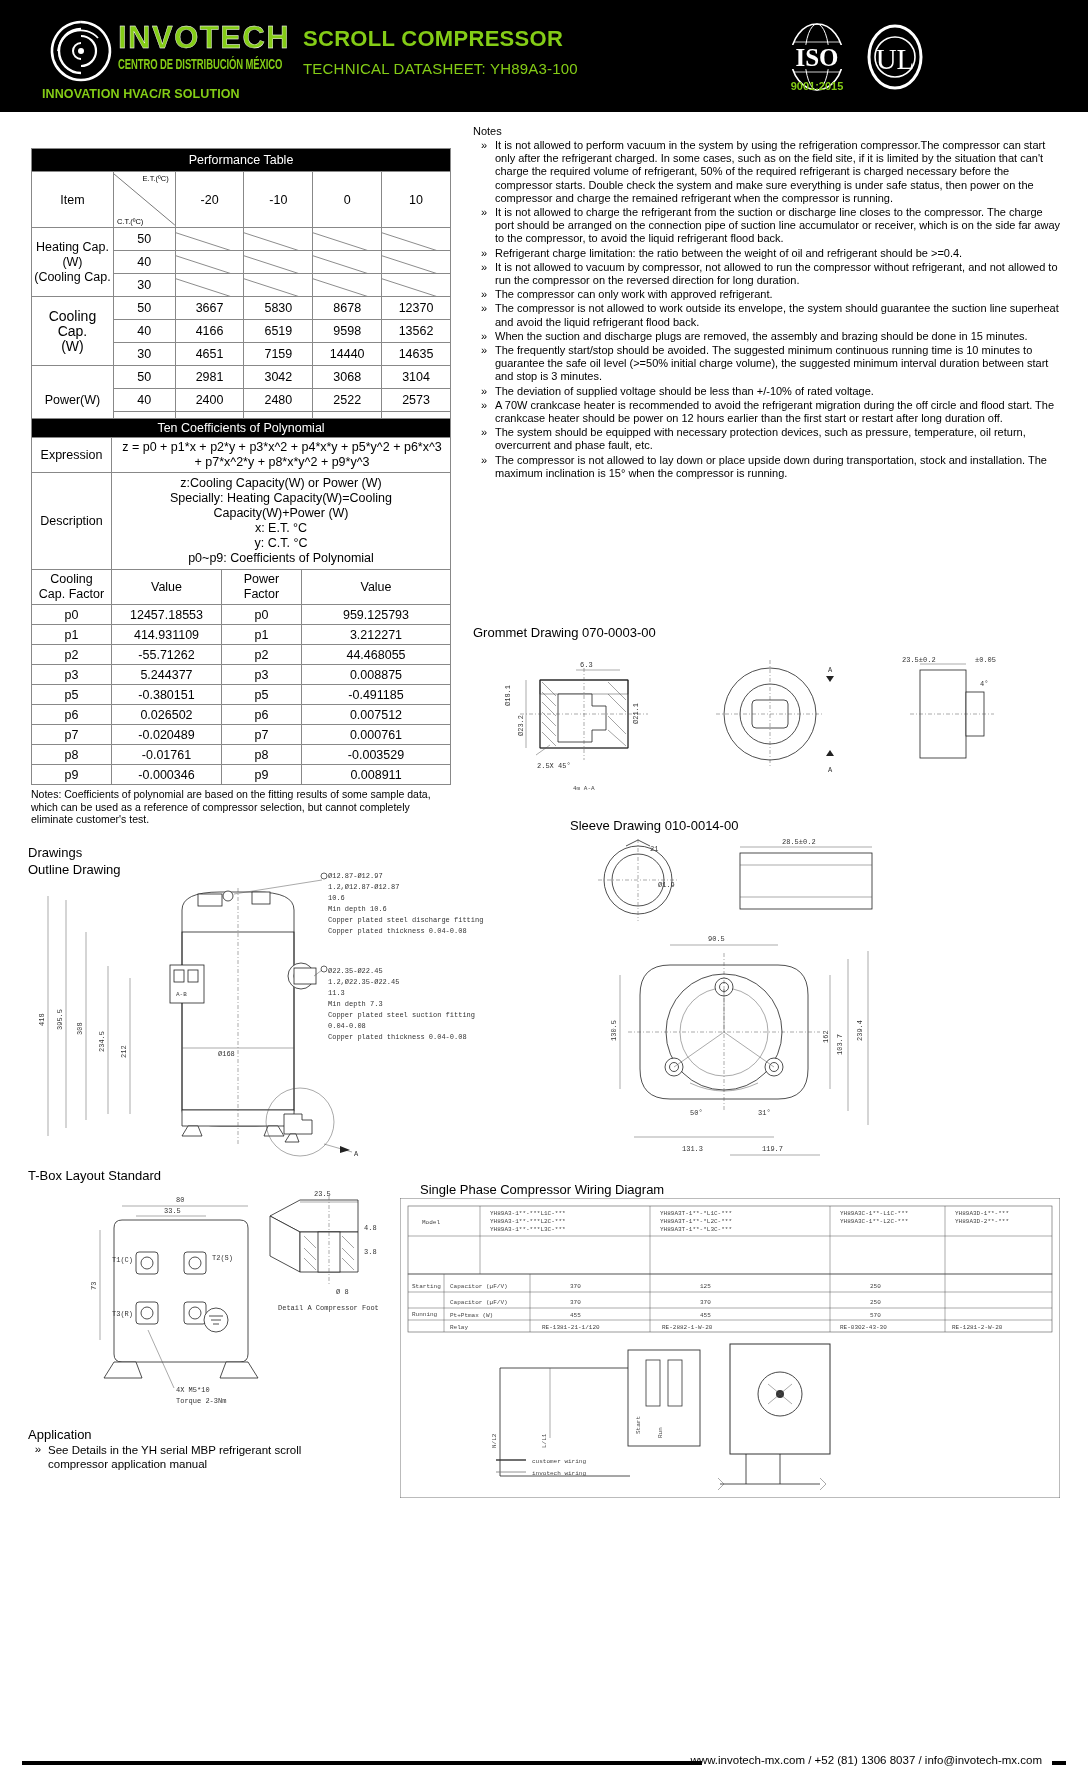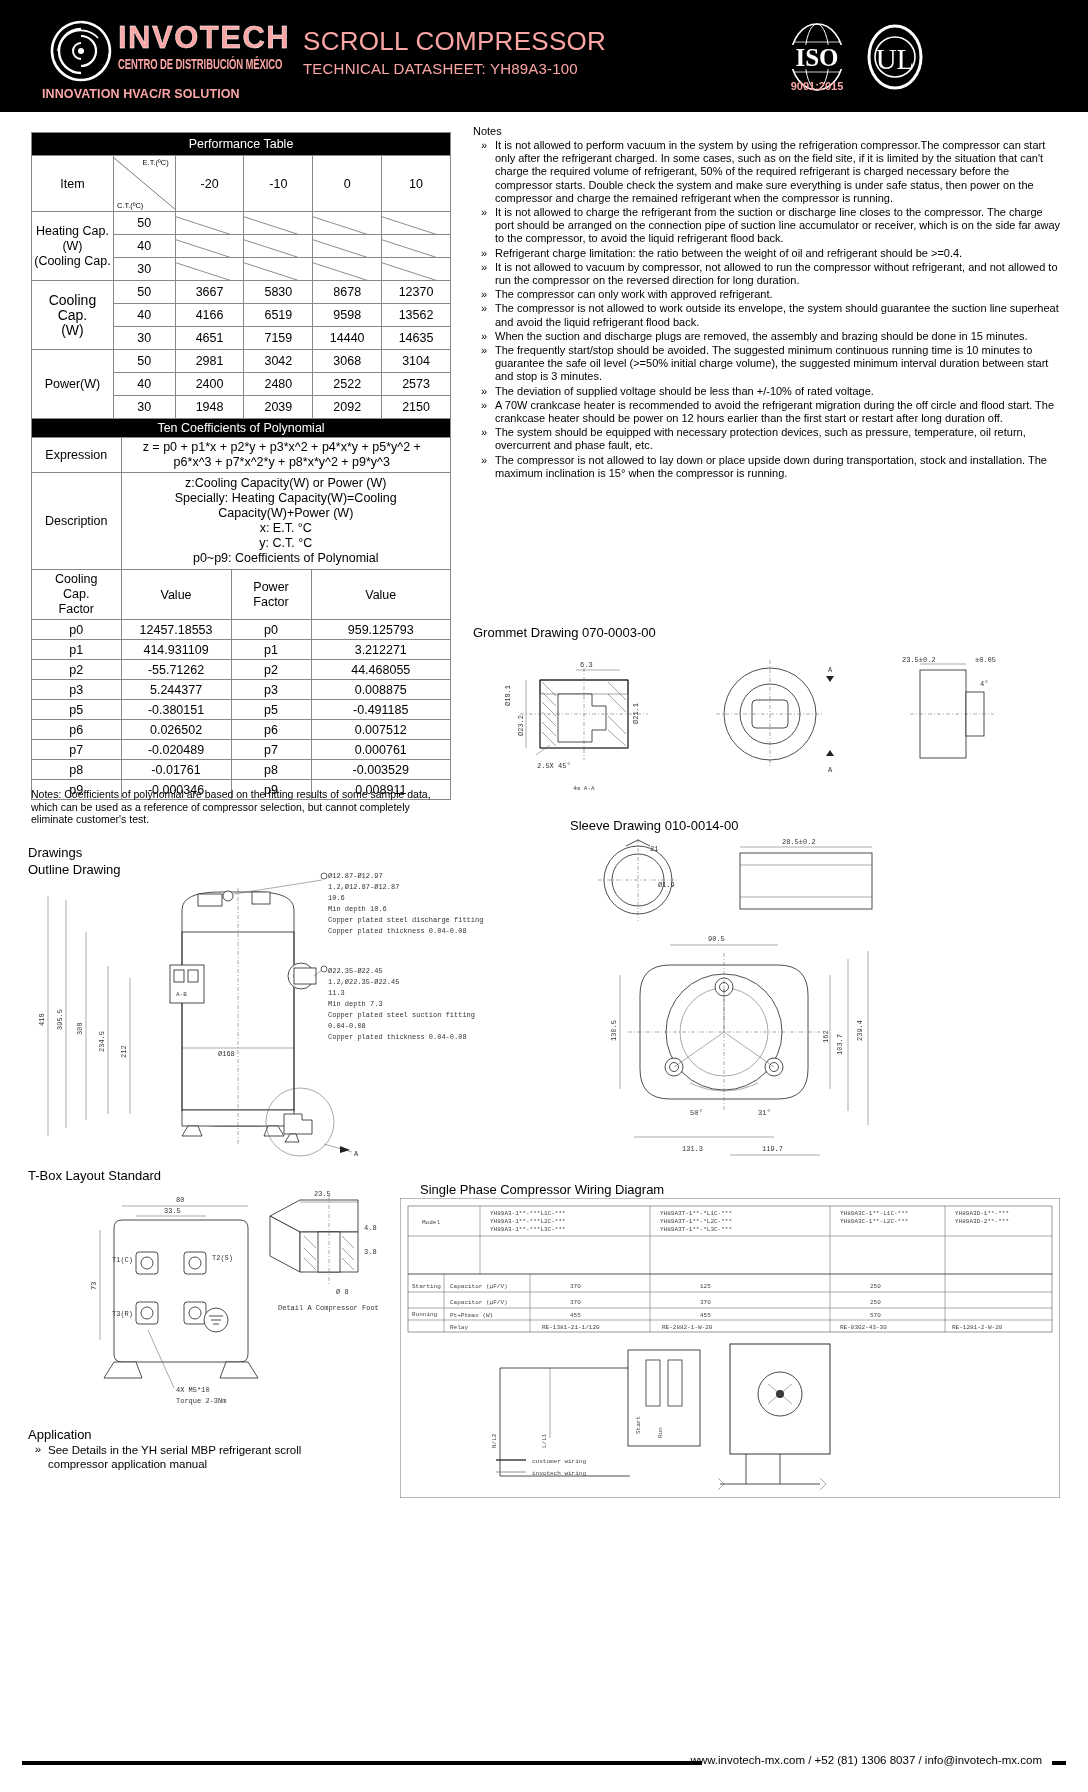--- a/index.html
+++ b/index.html
@@ -9,21 +9,21 @@
     background:#ffffff;
     font-family:"Liberation Sans", sans-serif;
     color:#000;
     position:relative;
     overflow:hidden;
   }
 
   
   #header {
     position:absolute; left:0; top:0; width:1088px; height:112px;
-    background:#000; color:#fca5a5;
+    background:#000; color:#84cc16;
   }
   #logo-block {
     position:absolute; left:40px; top:8px; width:255px; height:96px;
   }
   #logo-swirl { position:absolute; left:8px; top:10px; width:66px; height:66px; }
   #logo-word {
     position:absolute; left:78px; top:12px;
     font-size:31px; font-weight:bold; letter-spacing:1.5px;
     font-family:"Liberation Sans", sans-serif;
     -webkit-text-stroke:0.4px #fff;
@@ -32,58 +32,58 @@
     position:absolute; left:78px; top:48px;
     font-size:9.5px; font-weight:bold; letter-spacing:-0.1px;
     transform:scaleY(1.45); transform-origin:left top;
   }
   #logo-tag {
     position:absolute; left:2px; top:79px;
     font-size:12.5px; font-weight:bold; letter-spacing:0.1px;
   }
   #title-main {
     position:absolute; left:303px; top:26px;
-    font-size:26px; font-weight:normal; letter-spacing:0.3px;
+    font-size:22px; font-weight:bold; letter-spacing:0.3px;
   }
   #title-sub {
     position:absolute; left:303px; top:60px;
     font-size:15px; font-weight:normal; letter-spacing:0.2px;
   }
   #iso-badge { position:absolute; left:782px; top:22px; width:70px; height:70px; }
   #iso-text {
     position:absolute; left:782px; top:80px; width:70px;
     text-align:center; font-size:11px; font-weight:bold;
   }
   #ul-badge { position:absolute; left:866px; top:24px; width:58px; height:66px; }
 
   
   .tbl { border-collapse:collapse; width:100%; }
   .tbl td, .tbl th { border:1px solid #888; padding:0; text-align:center;
                      font-size:12.5px; font-weight:normal; }
   .blackhdr { background:#000; color:#fff; font-size:14px; text-align:center;
               padding:5px 0; border:1px solid #000; }
 
   
-  #perf-wrap { position:absolute; left:31px; top:132px; width:420px; }
+  #perf-wrap { position:absolute; left:31px; top:148px; width:420px; }
   #perf-table td { height:23px; }
   .diag-cell {
     position:relative; height:56px;
   }
   .diag-cell .et {
     position:absolute; right:6px; top:2px; font-size:7.5px;
   }
   .diag-cell .ct {
     position:absolute; left:3px; bottom:1px; font-size:7.5px;
   }
   .slashcell { position:relative; }
   .slashcell svg { position:absolute; left:0; top:0; width:100%; height:100%; }
 
   
   #poly-wrap { position:absolute; left:31px; top:418px; width:420px; }
-  #poly-table td { padding:2px 13px; }
+  #poly-table td { padding:2px 3px; }
   .lft { text-align:left; padding-left:5px !important; font-size:12px; line-height:15px; }
   #poly-table .coefrow td { height:20px; font-size:12.5px; }
 
   #poly-note {
     position:absolute; left:31px; top:788px; width:420px;
     font-size:10.5px; line-height:12.5px;
   }
 
   
   #notes-wrap { position:absolute; left:473px; top:125px; width:590px; }

